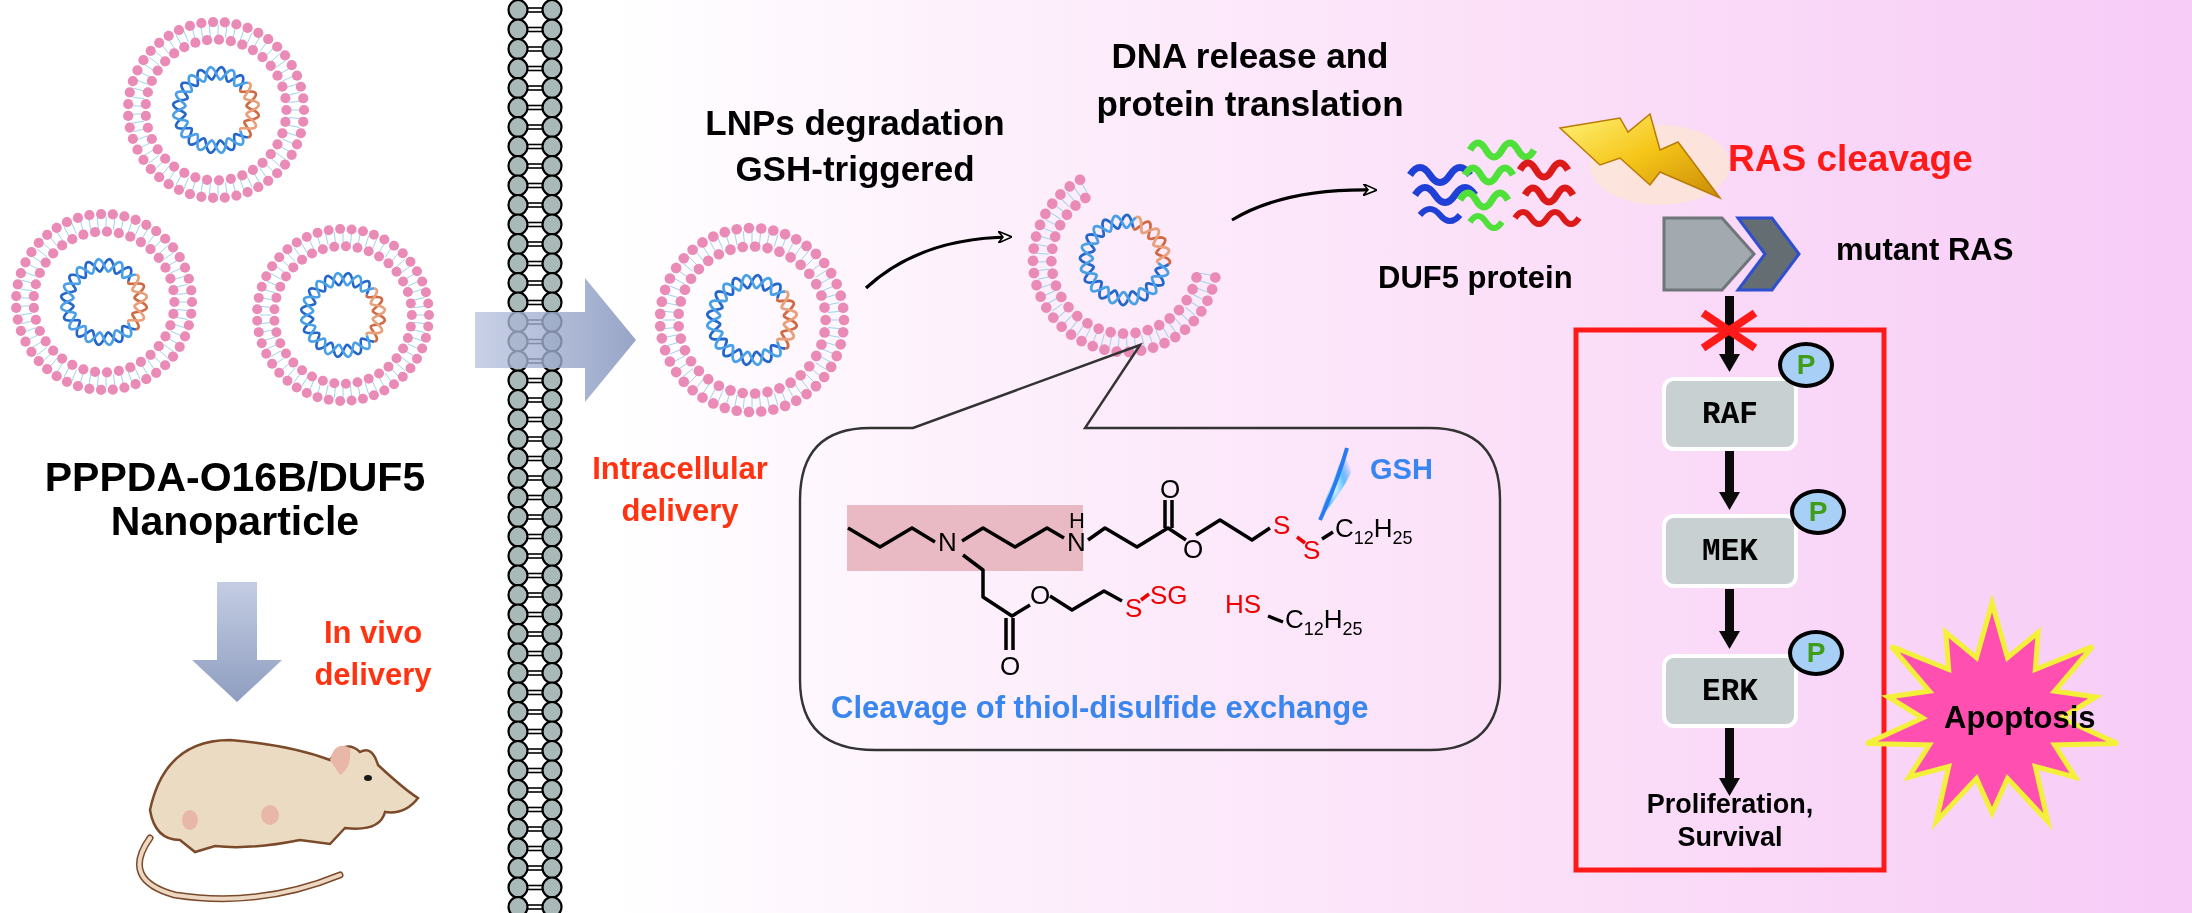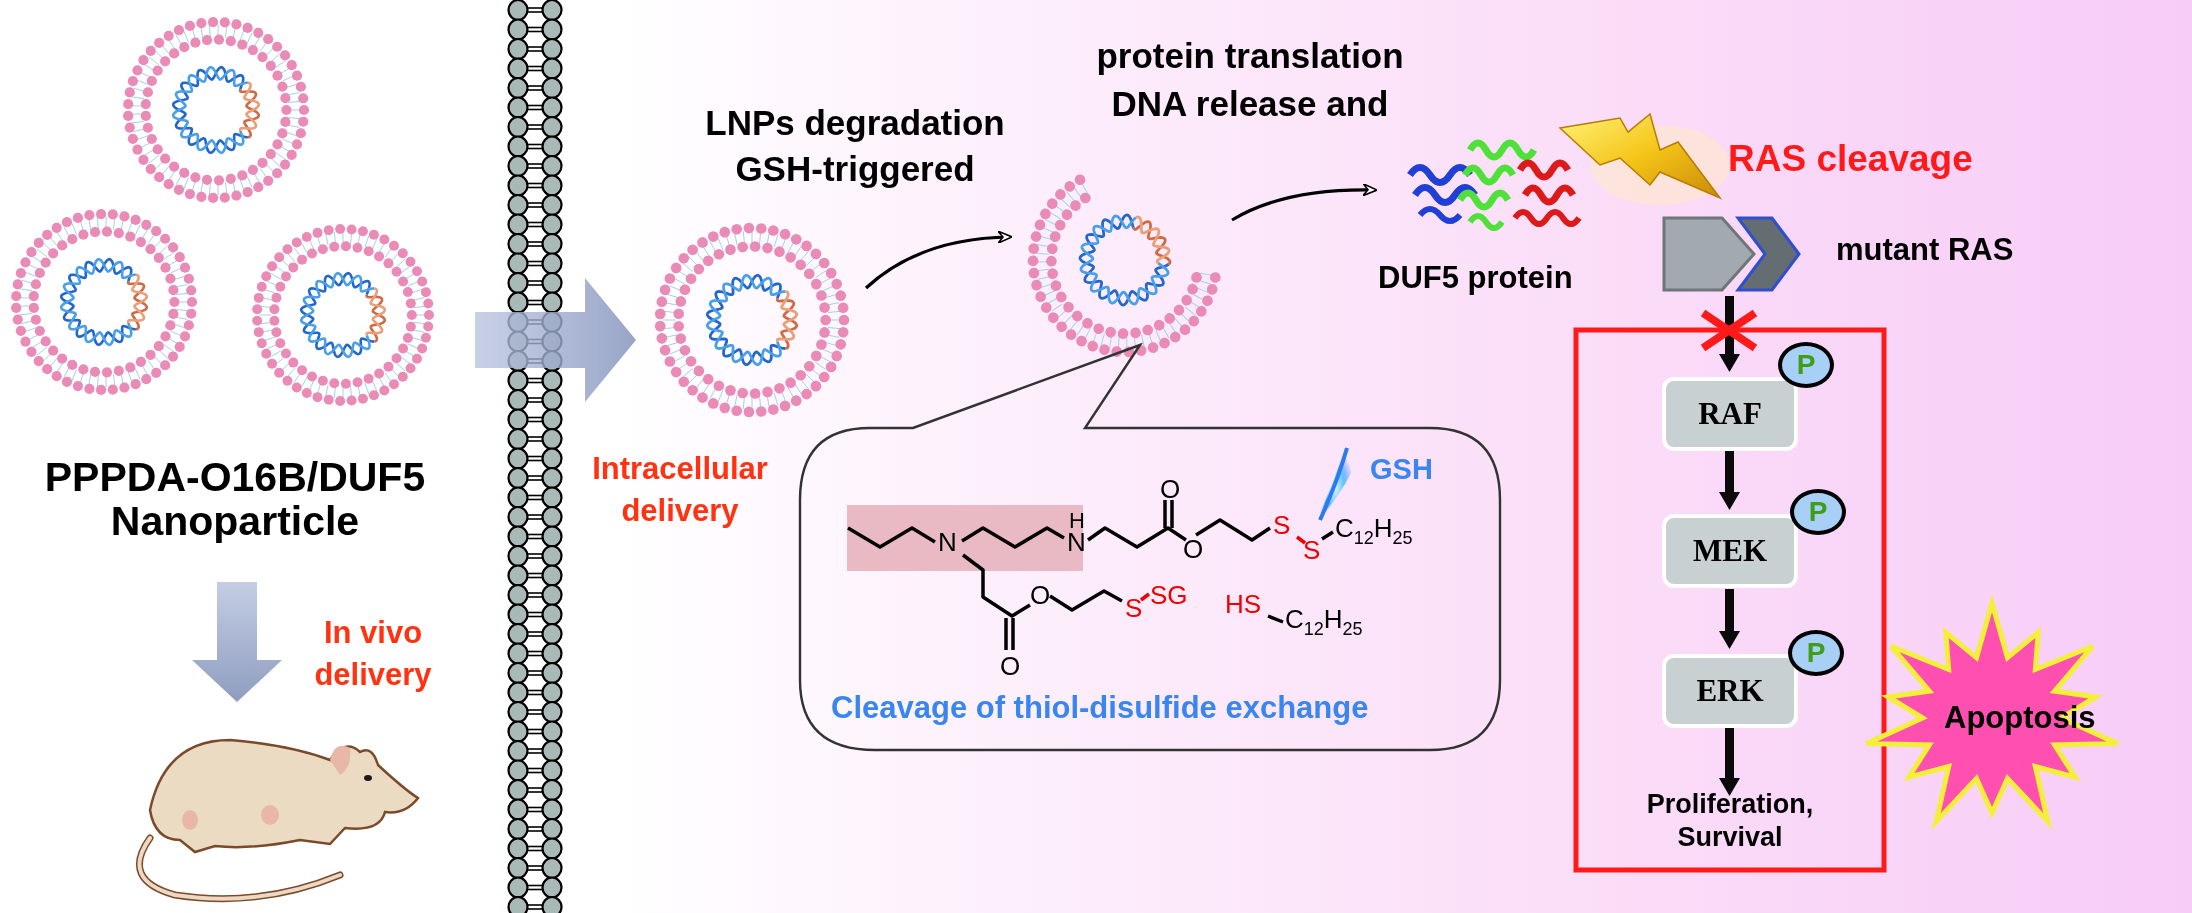--- a/index.html
+++ b/index.html
@@ -12,21 +12,21 @@
   .txt { font-family: "Liberation Sans", sans-serif; font-weight: bold; white-space: nowrap; }
   .center { text-align: center; }
   #diagram { position: absolute; left: 0; top: 0; width: 2192px; height: 913px; }
   .title-black { color: #000; }
   .red-label { color: #ff3311; }
   .kinase-box {
     position: absolute; width: 128px; height: 66px;
     background: #c9d0d1; border: 4px solid #ffffff; border-radius: 12px;
     display: flex; align-items: center; justify-content: center;
     font-weight: bold; font-size: 31px; color: #000;
-    font-family: Liberation Serif, serif;
+    font-family: Liberation Mono, monospace;
   }
   .p-badge {
     position: absolute; width: 56px; height: 46px; border-radius: 50%;
     background: #a8cff5; border: 4px solid #000; box-sizing: border-box;
     display: flex; align-items: center; justify-content: center;
     font-weight: bold; font-size: 28px; color: #3f9d1a;
     font-family: "Liberation Sans", sans-serif;
   }
 </style>
 </head>
@@ -1094,22 +1094,22 @@
   <div>Intracellular</div>
   <div>delivery</div>
 </div>
 
 <div class="abs txt center title-black" style="left:655px; top:100px; width:400px; font-size:35px; line-height:46px;">
   <div>LNPs degradation</div>
   <div>GSH-triggered</div>
 </div>
 
 <div class="abs txt center title-black" style="left:1050px; top:32px; width:400px; font-size:35px; line-height:48px;">
+  <div>DNA release and</div>
   <div>protein translation</div>
-  <div>DNA release and</div>
 </div>
 
 <div class="abs txt title-black" style="left:1378px; top:260px; font-size:31px;">DUF5 protein</div>
 
 <div class="abs txt" style="left:1728px; top:138px; font-size:37px; color:#ff1a1a;">RAS cleavage</div>
 
 <div class="abs txt title-black" style="left:1836px; top:232px; font-size:31px;">mutant RAS</div>
 
 <div class="kinase-box" style="left:1662px; top:377px;">RAF</div>
 <div class="p-badge" style="left:1778px; top:342px;">P</div>

